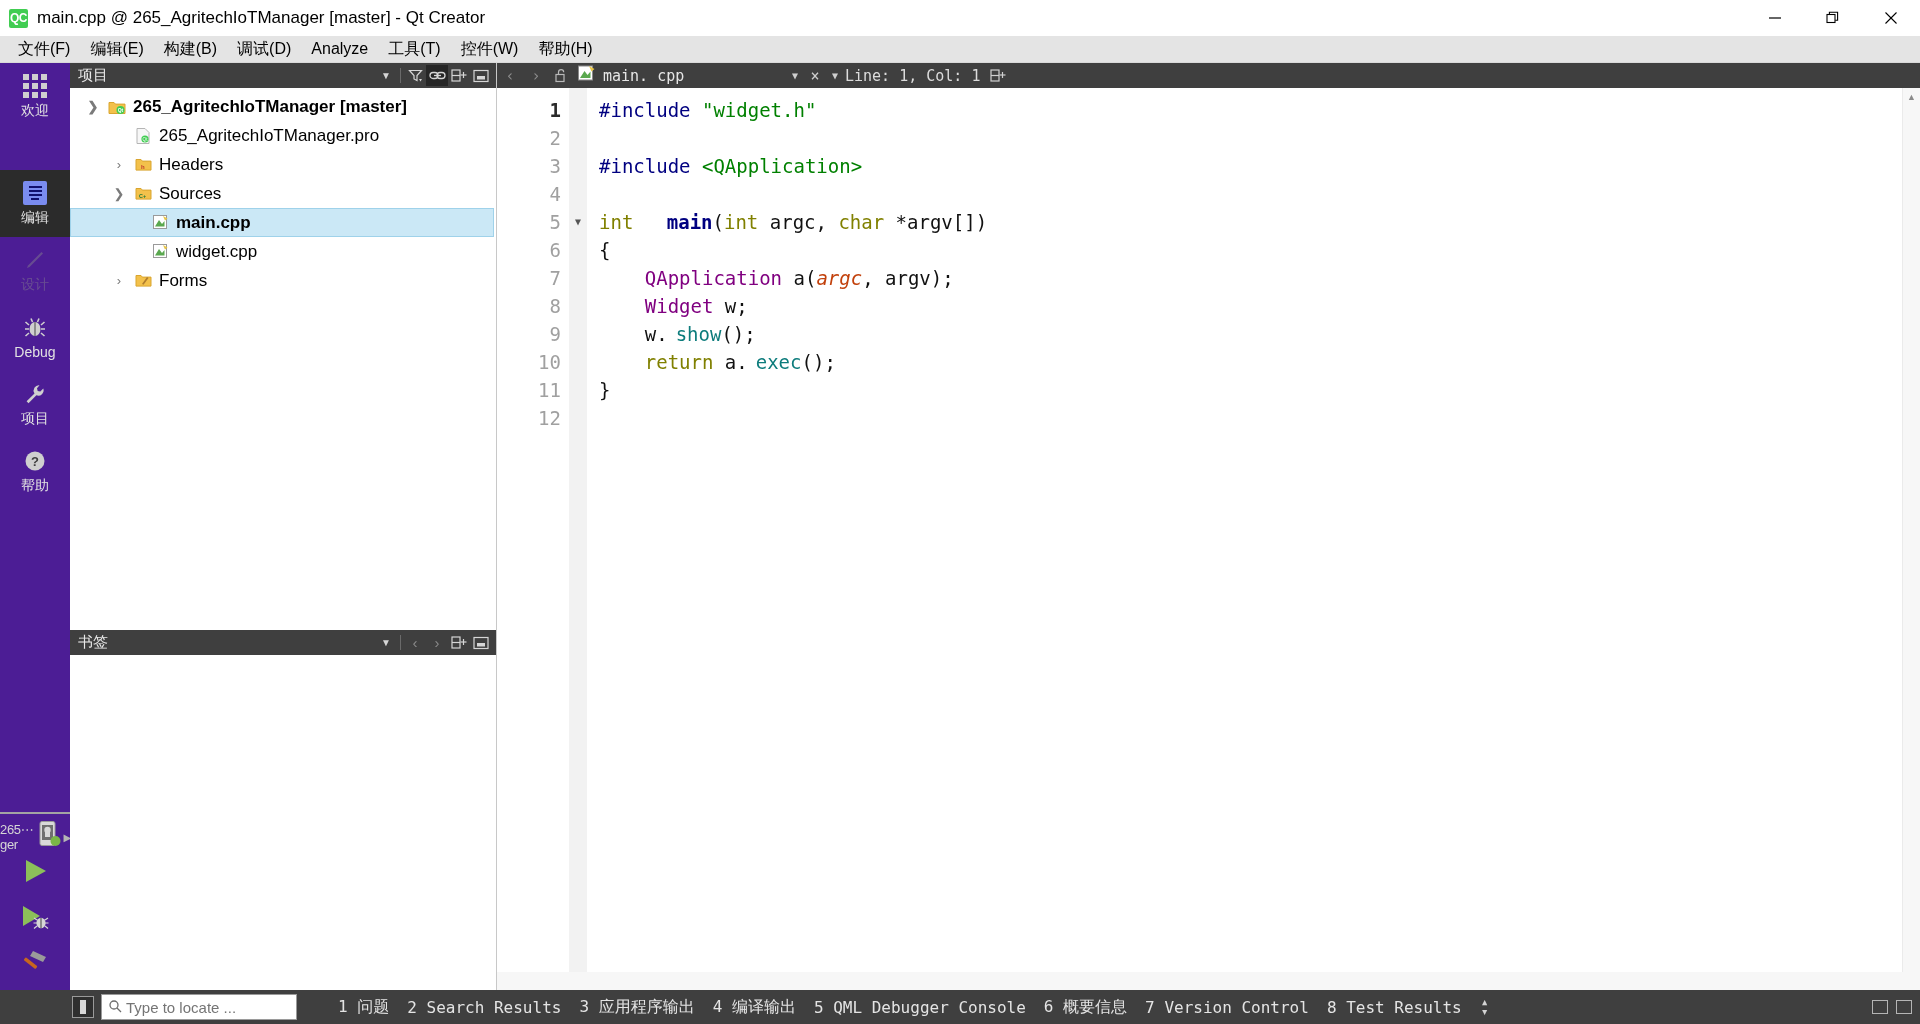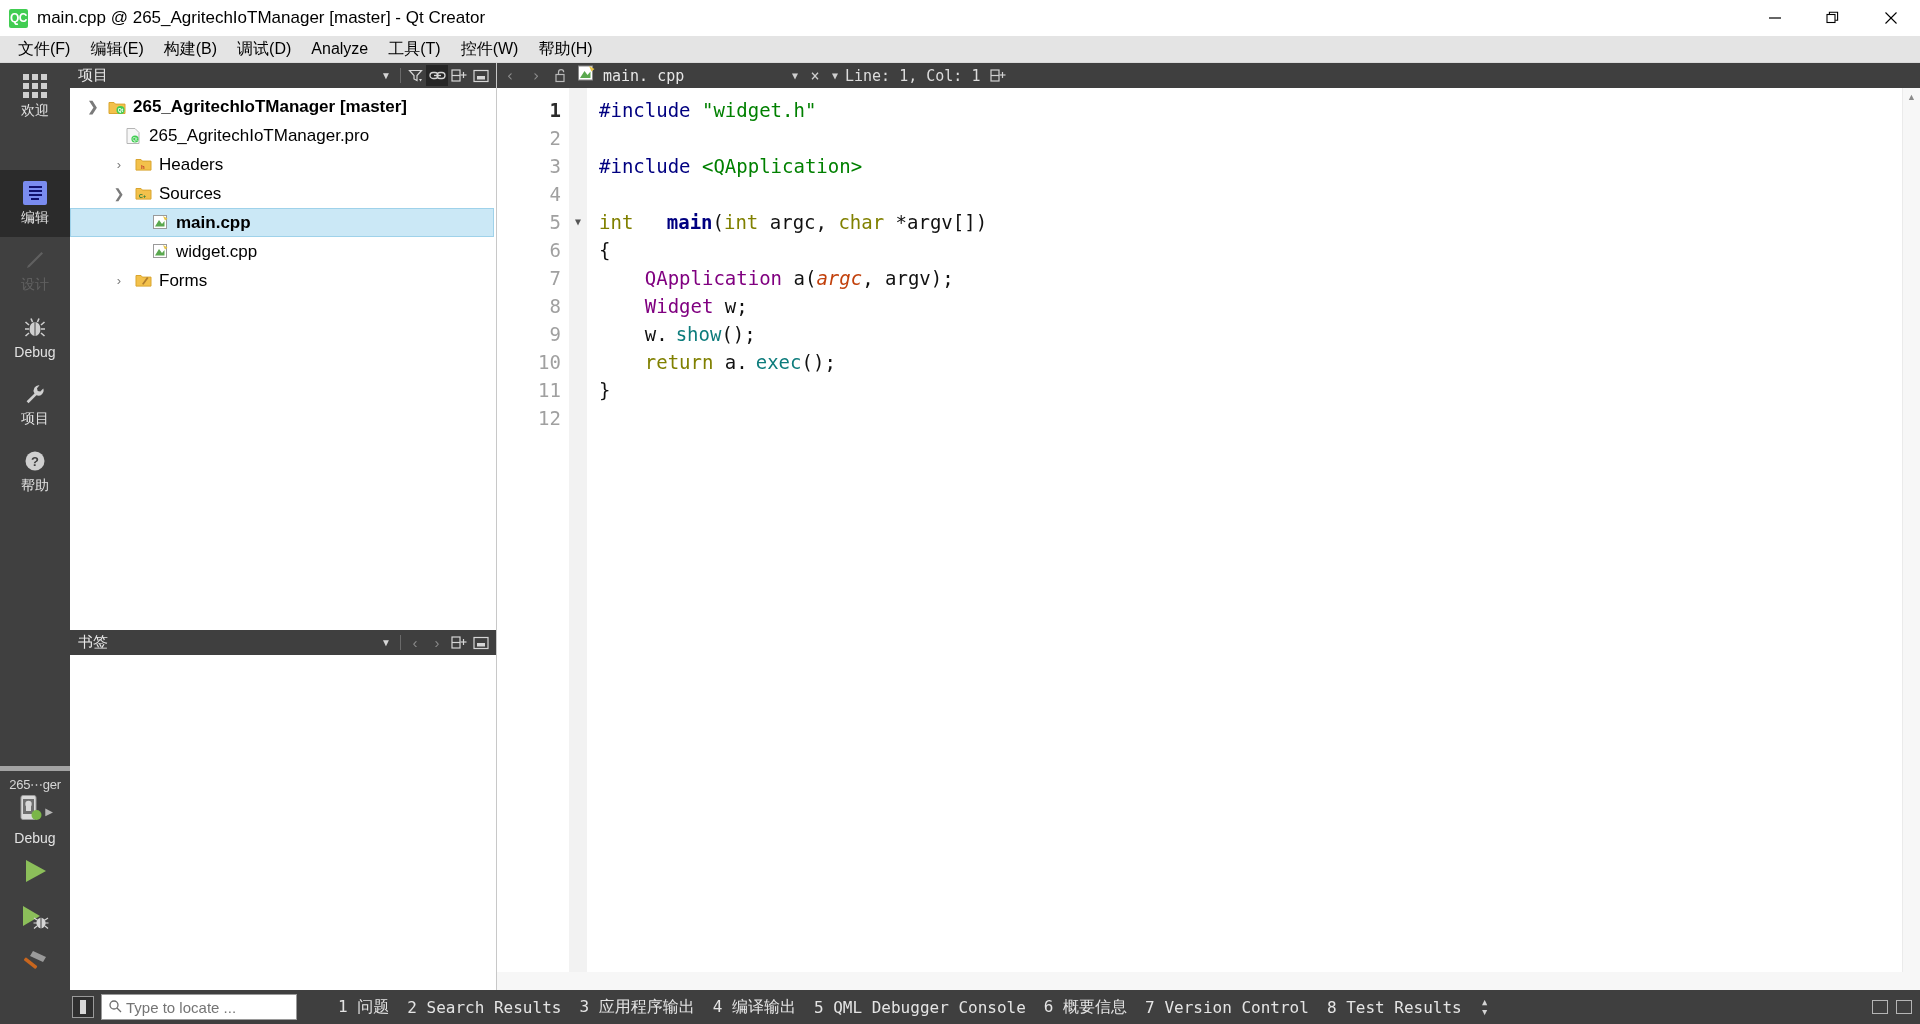--- a/index.html
+++ b/index.html
@@ -39,21 +39,21 @@
   .menu-item {
     font-size: 16px; color:#000; padding: 2px 10px; line-height: 20px;
     font-family:"Liberation Sans", sans-serif; white-space: nowrap;
   }
 
   
   .body-row { flex: 1 1 auto; display:flex; min-height:0; }
 
   
   .modebar {
-    width: 70px; flex:0 0 70px; background:#404040;
+    width: 70px; flex:0 0 70px; background:#4c1d95;
     display:flex; flex-direction:column; align-items:stretch;
     color:#d8d8d8;
   }
   .mode-list { display:flex; flex-direction:column; }
   .mode {
     height: 67px; display:flex; flex-direction:column;
     align-items:center; justify-content:center; gap:3px; cursor:pointer;
   }
   .mode.active { background:#2b2b2b;margin-top:40px; }
   .mode.disabled { opacity: 0.42; }
@@ -65,22 +65,22 @@
   .grid-ico i { background:#cfcfcf; display:block; width:6px; height:6px; }
 
   .edit-ico {
     width:24px; height:24px; background:#7a8cf0; border-radius:2px;
     display:flex; flex-direction:column; align-items:center; justify-content:center; gap:2px;
   }
   .edit-ico i { display:block; width:13px; height:2px; background:#10106e; }
 
   .modebar-spacer { flex:1 1 auto; }
   .kit-sel {
-    border-top: 5px solid #a3a3a3; padding-top: 6px;
-    display:flex; flex-direction:column; align-items:center; gap:2px;
+    border-top: 2px solid #a3a3a3; padding-top: 6px;
+    display:flex; flex-direction:row; align-items:center; gap:2px;
   }
   .kit-name { font-size: 13px; color:#d6d6d6; font-family:"Liberation Sans", sans-serif; letter-spacing:-0.3px;}
   .kit-dev { display:flex; align-items:center; gap:2px; }
   .kit-target { font-size:14px; color:#e2e2e2; padding-bottom:8px; }
   .runbtns { display:flex; flex-direction:column; align-items:center; gap:12px; padding-bottom:10px; }
   .runbtn { width:44px; height:34px; display:flex; align-items:center; justify-content:center; cursor:pointer; }
 
   
   .leftdock {
     width: 427px; flex:0 0 427px; display:flex; flex-direction:column;
@@ -389,21 +389,21 @@
           <span class="ico">
             <svg width="18" height="18" viewBox="0 0 18 18">
               <path d="M1 4.5 h5 l1.5 1.6 h9.5 v9.4 h-16 z" fill="#f3c14b" stroke="#d9a52f"></path>
               <circle cx="12.5" cy="12" r="4" fill="#41cd52"></circle>
               <text x="12.5" y="14" text-anchor="middle" font-size="5" fill="#fff" font-family="Liberation Sans, sans-serif">Qt</text>
             </svg>
           </span>
           <span>265_AgritechIoTManager [master]</span>
         </div>
 
-        <div class="trow" style="">
+        <div class="trow" style="padding-left:10px;">
           <span class="arrow"></span>
           <span class="arrow"></span>
           <span class="ico">
             <svg width="16" height="18" viewBox="0 0 16 18">
               <path d="M2 1.5 h8 l4 4 v11 h-12 z" fill="#f7f7f7" stroke="#b5b5b5"></path>
               <circle cx="10" cy="12" r="3.6" fill="#41cd52"></circle>
               <text x="10" y="13.8" text-anchor="middle" font-size="4.6" fill="#fff" font-family="Liberation Sans, sans-serif">Qt</text>
             </svg>
           </span>
           <span>265_AgritechIoTManager.pro</span>

